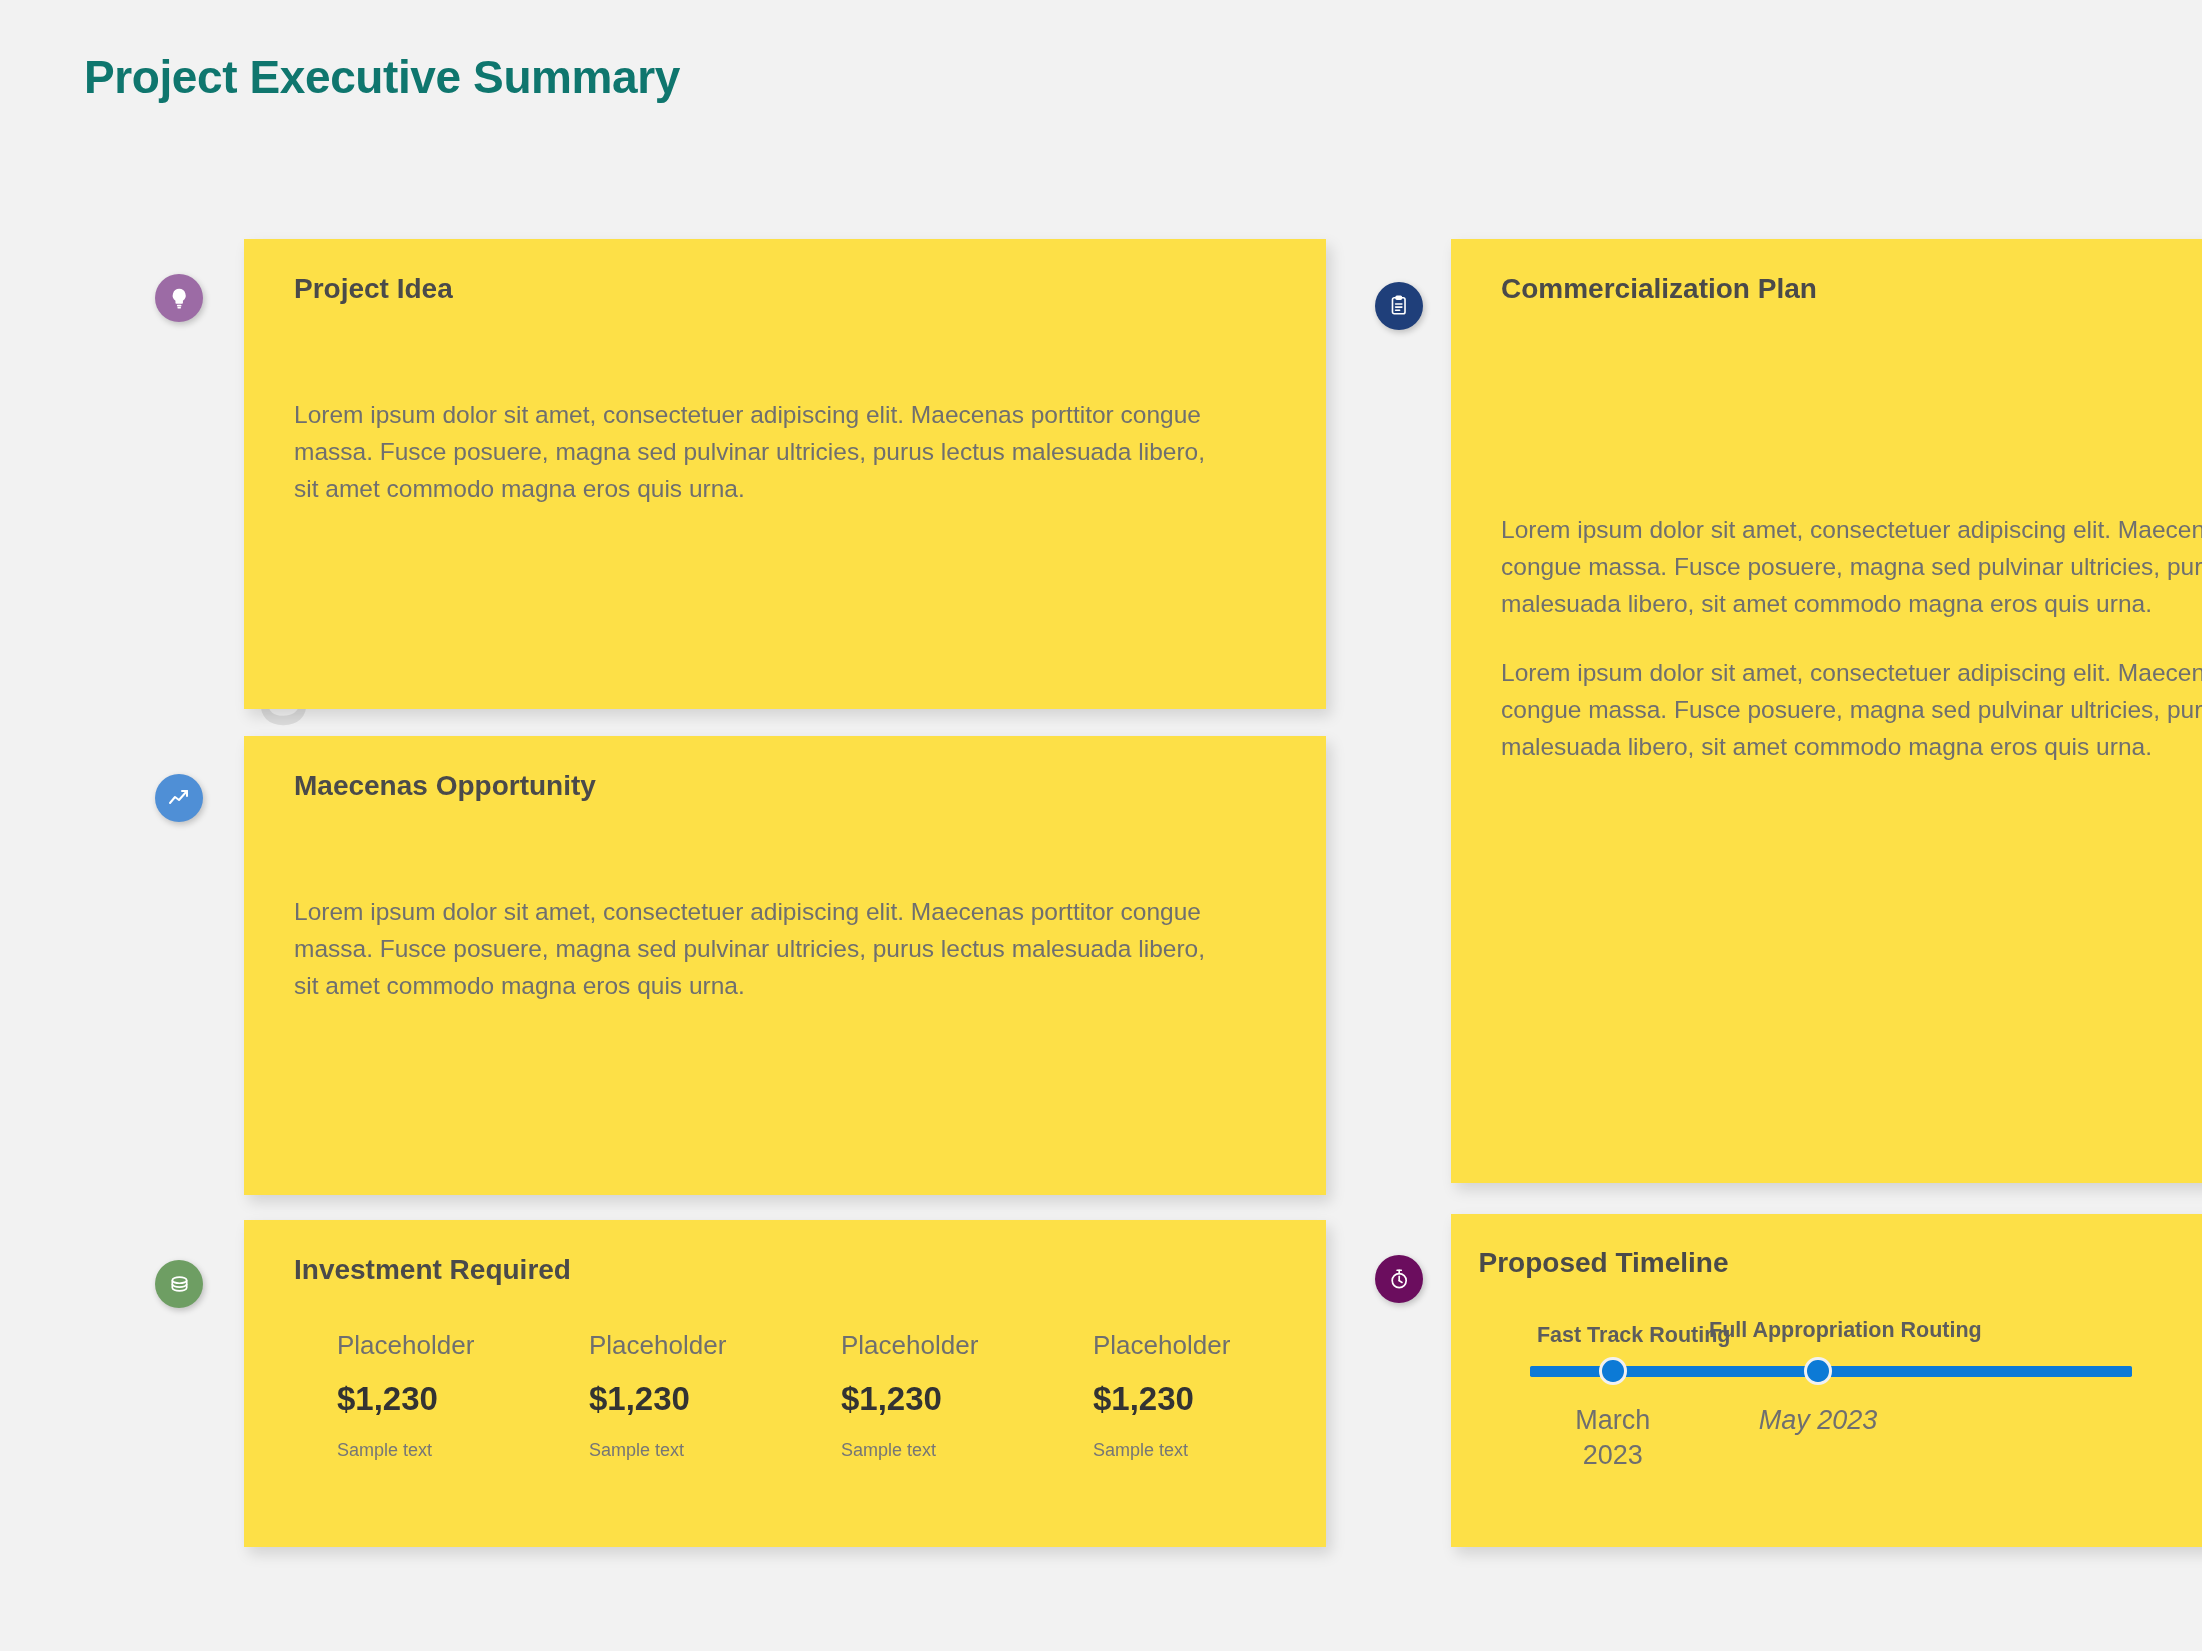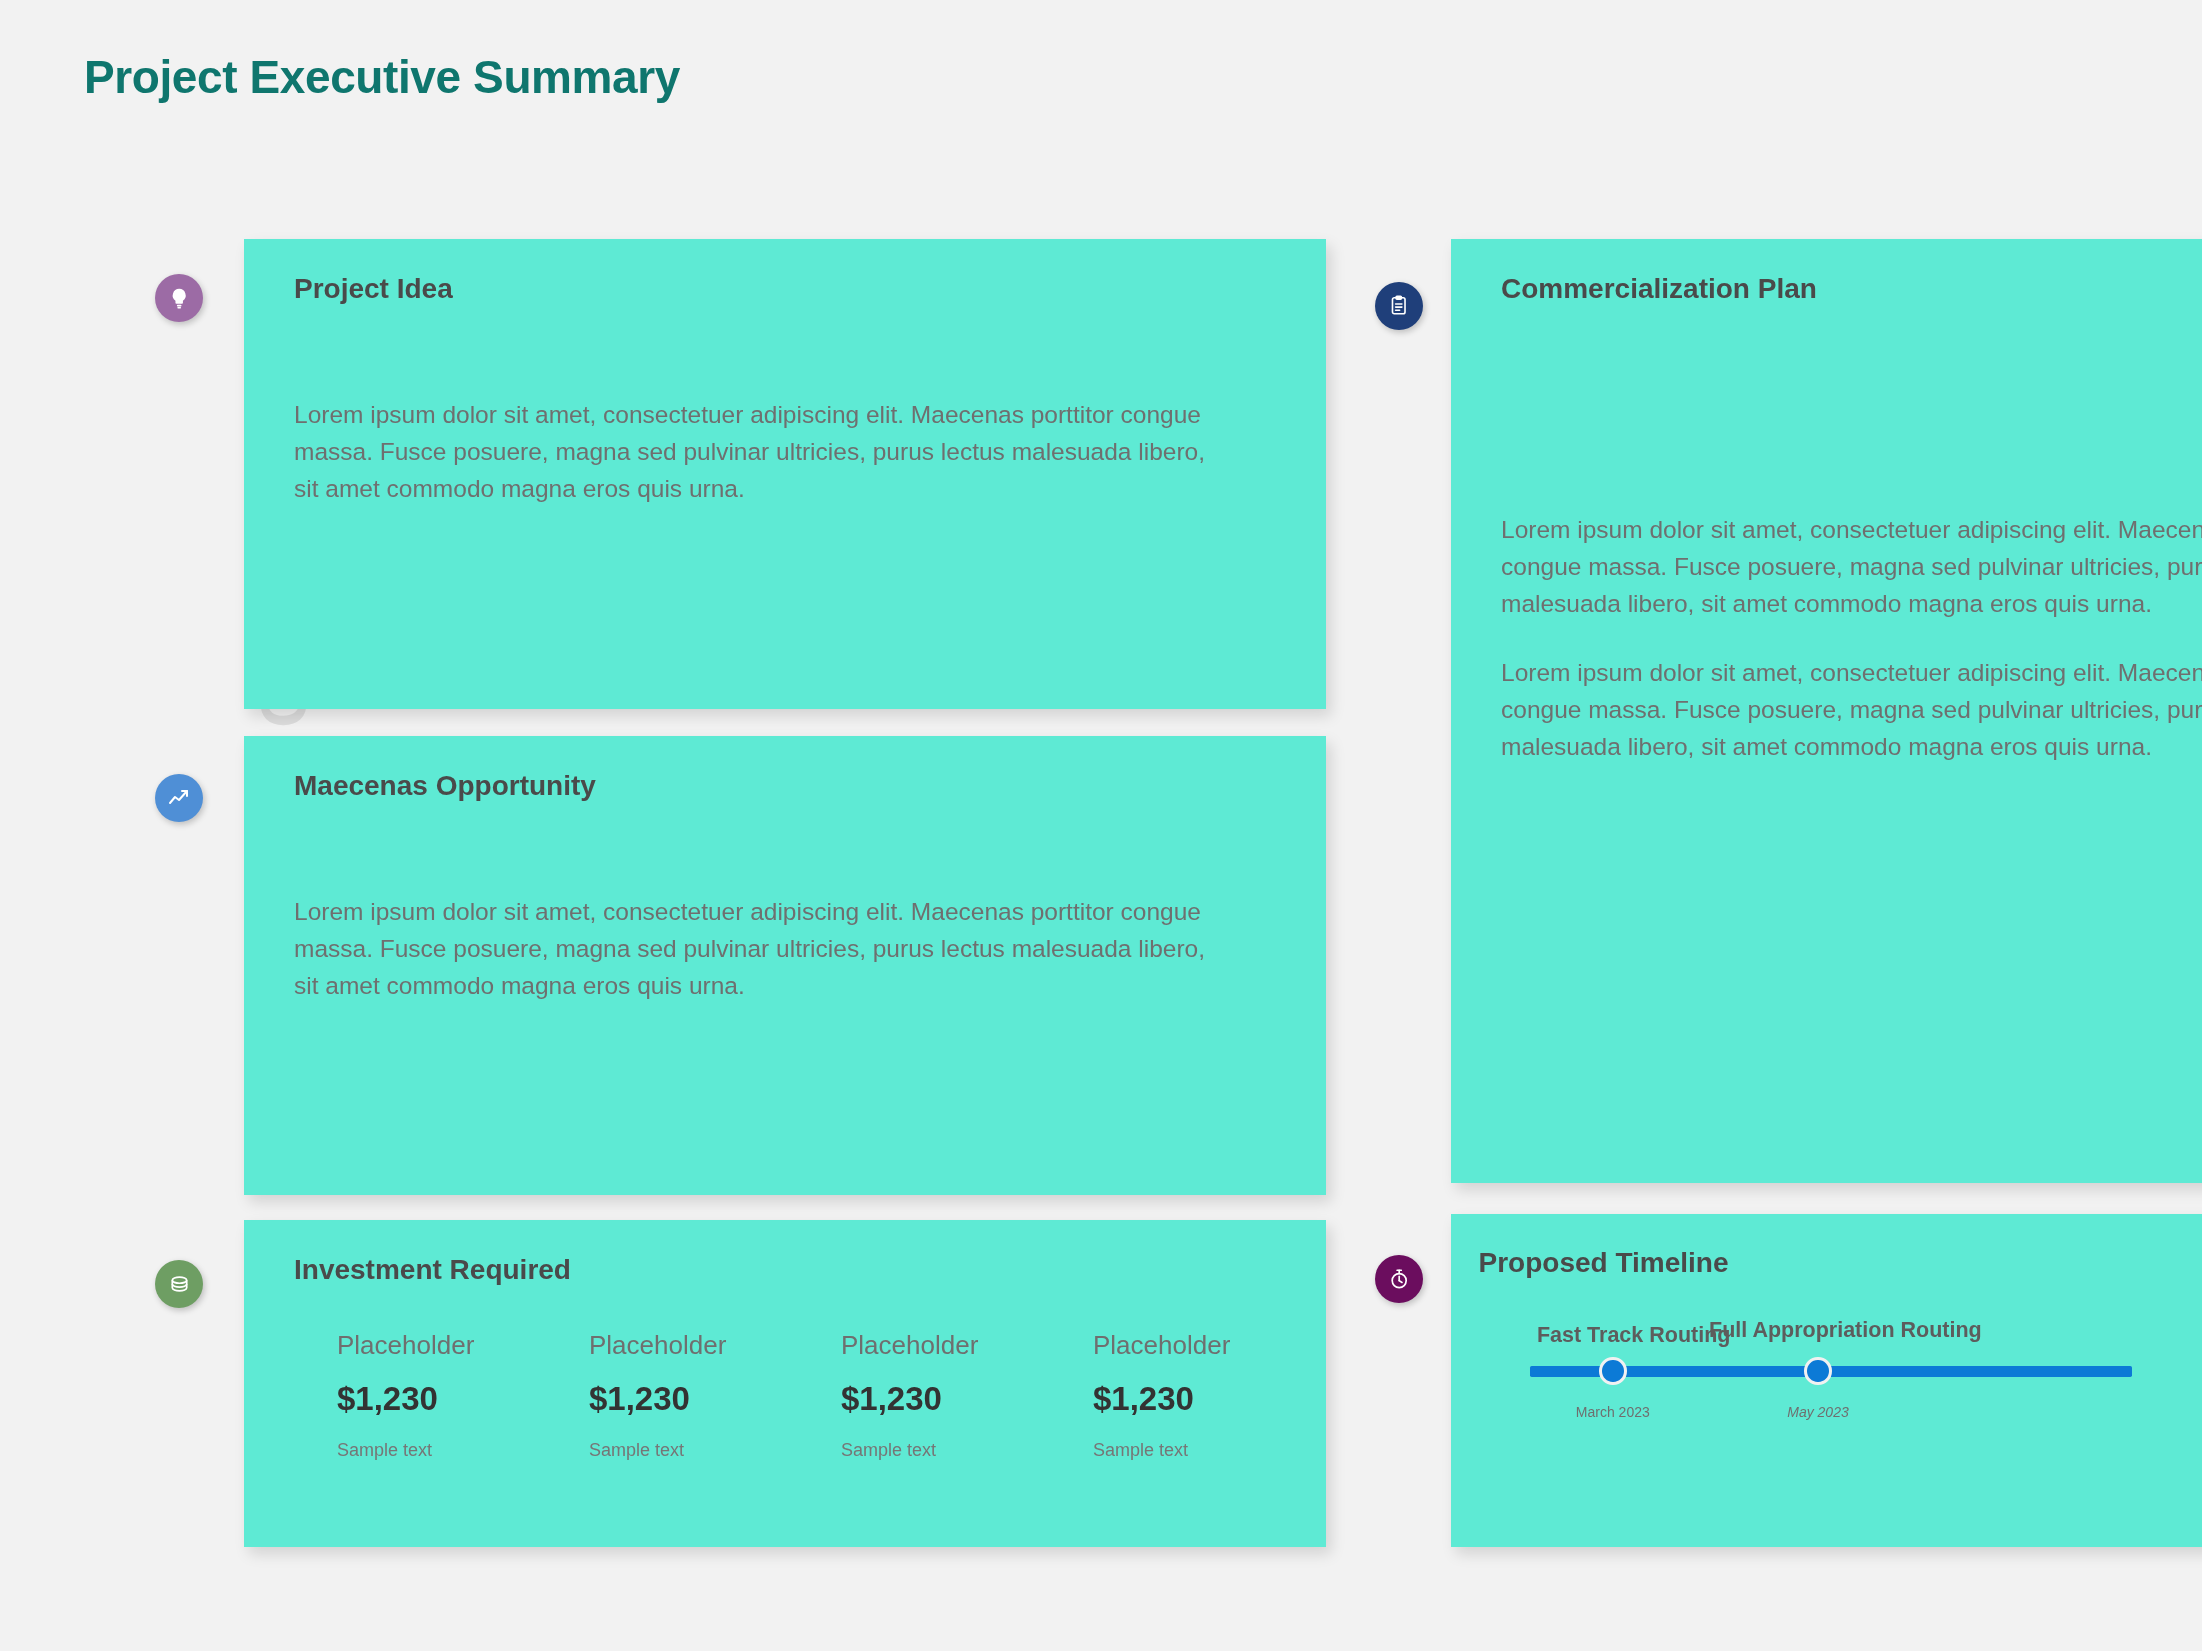--- a/index.html
+++ b/index.html
@@ -38,21 +38,21 @@
     font-size: 64px;
     font-weight: bold;
     letter-spacing: 5.2px;
     color: #dcdcdc;
     white-space: nowrap;
   }
 
   
   .card {
     position: absolute;
-    background: #5eead4;
+    background: #fde047;
     box-shadow: 5.2px 6.9px 13.8px rgba(0,0,0,0.13);
   }
   .card-title {
     position: absolute;
     font-size: 28px;
     font-weight: bold;
     color: #4a4a4a;
   }
   .card-body {
     position: absolute;
@@ -144,21 +144,21 @@
     top: 50px;
     width: 27.5px;
     height: 27.5px;
     border-radius: 50%;
     background: #0c7ad6;
     border: 3.4px solid #f1f1f1;
     box-sizing: border-box;
   }
   .tl-date {
     position: absolute;
-    font-size: 14px;
+    font-size: 27px;
     color: #6f6f6f;
     text-align: center;
     line-height: 1.3;
   }
 </style>
 </head>
 <body>
 
 <div class="page-title">Project Executive Summary</div>
 

